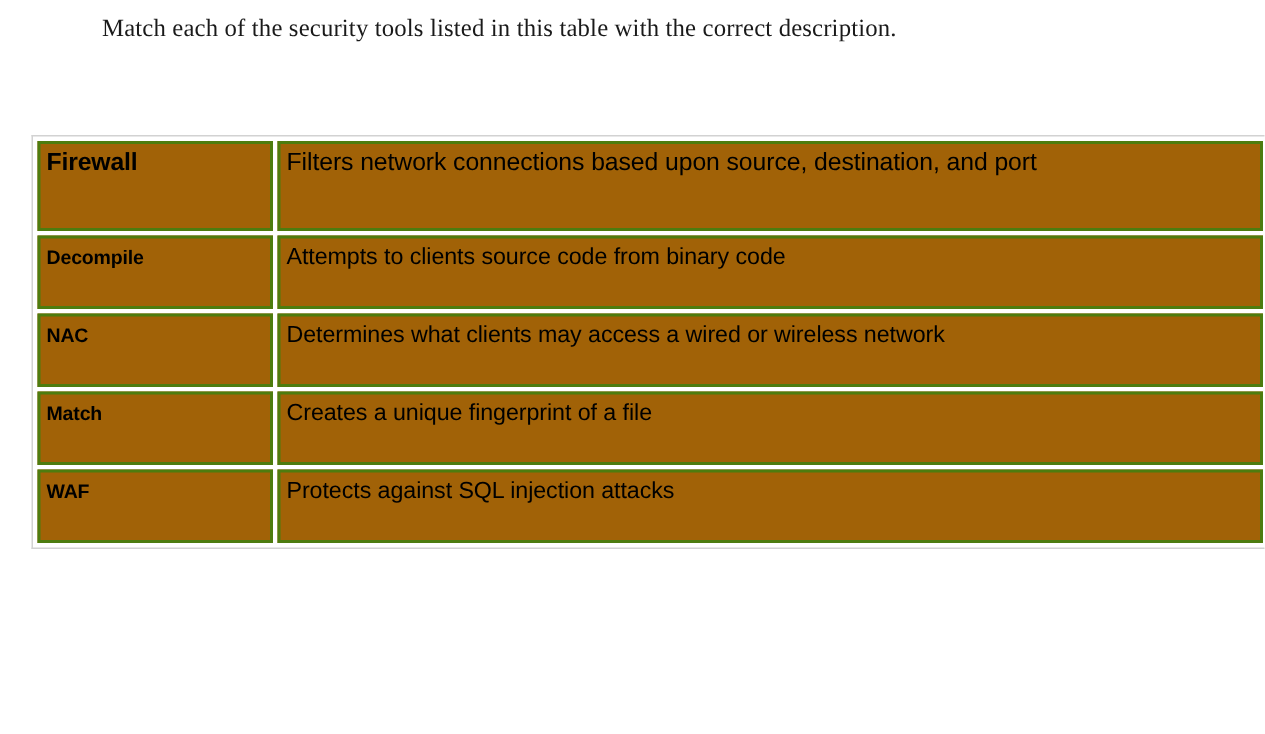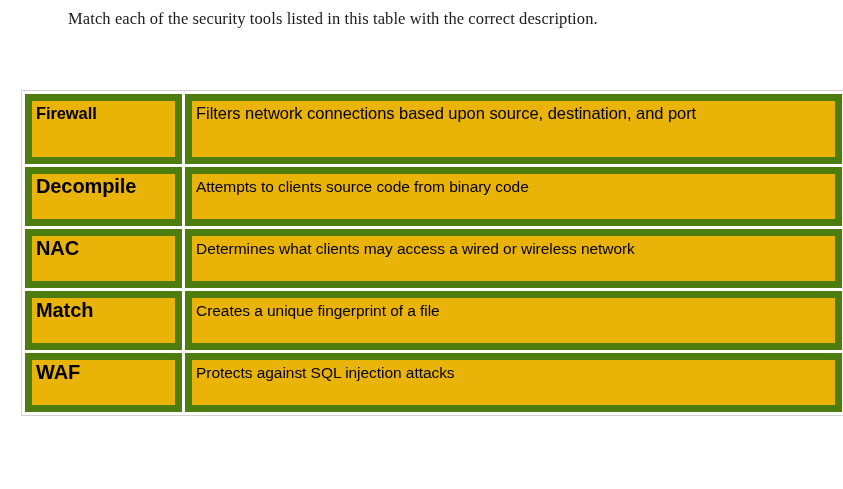--- a/index.html
+++ b/index.html
@@ -53,29 +53,29 @@
     width: 100%;
     table-layout: fixed;
     margin: 0;
     padding: 0;
   }
 
   table.match-table col.col-term  { width: 157px; }
   table.match-table col.col-desc  { width: auto; }
 
   table.match-table td {
-    border: 7px solid #4d7c0f;
+    border: 2px solid #4d7c0f;
     vertical-align: top;
     padding: 3px 2px 3px 4px;
-    background: #eab308;
+    background: #a16207;
   }
 
   td.term {
     font-weight: bold;
-    font-size: 20px;
+    font-size: 13px;
     line-height: 19px;
     letter-spacing: -0.1px;
     padding-left: 4px;
   }
 
   td.desc {
     font-weight: normal;
     font-size: 15.5px;
     line-height: 19px;
     letter-spacing: -0.05px;

